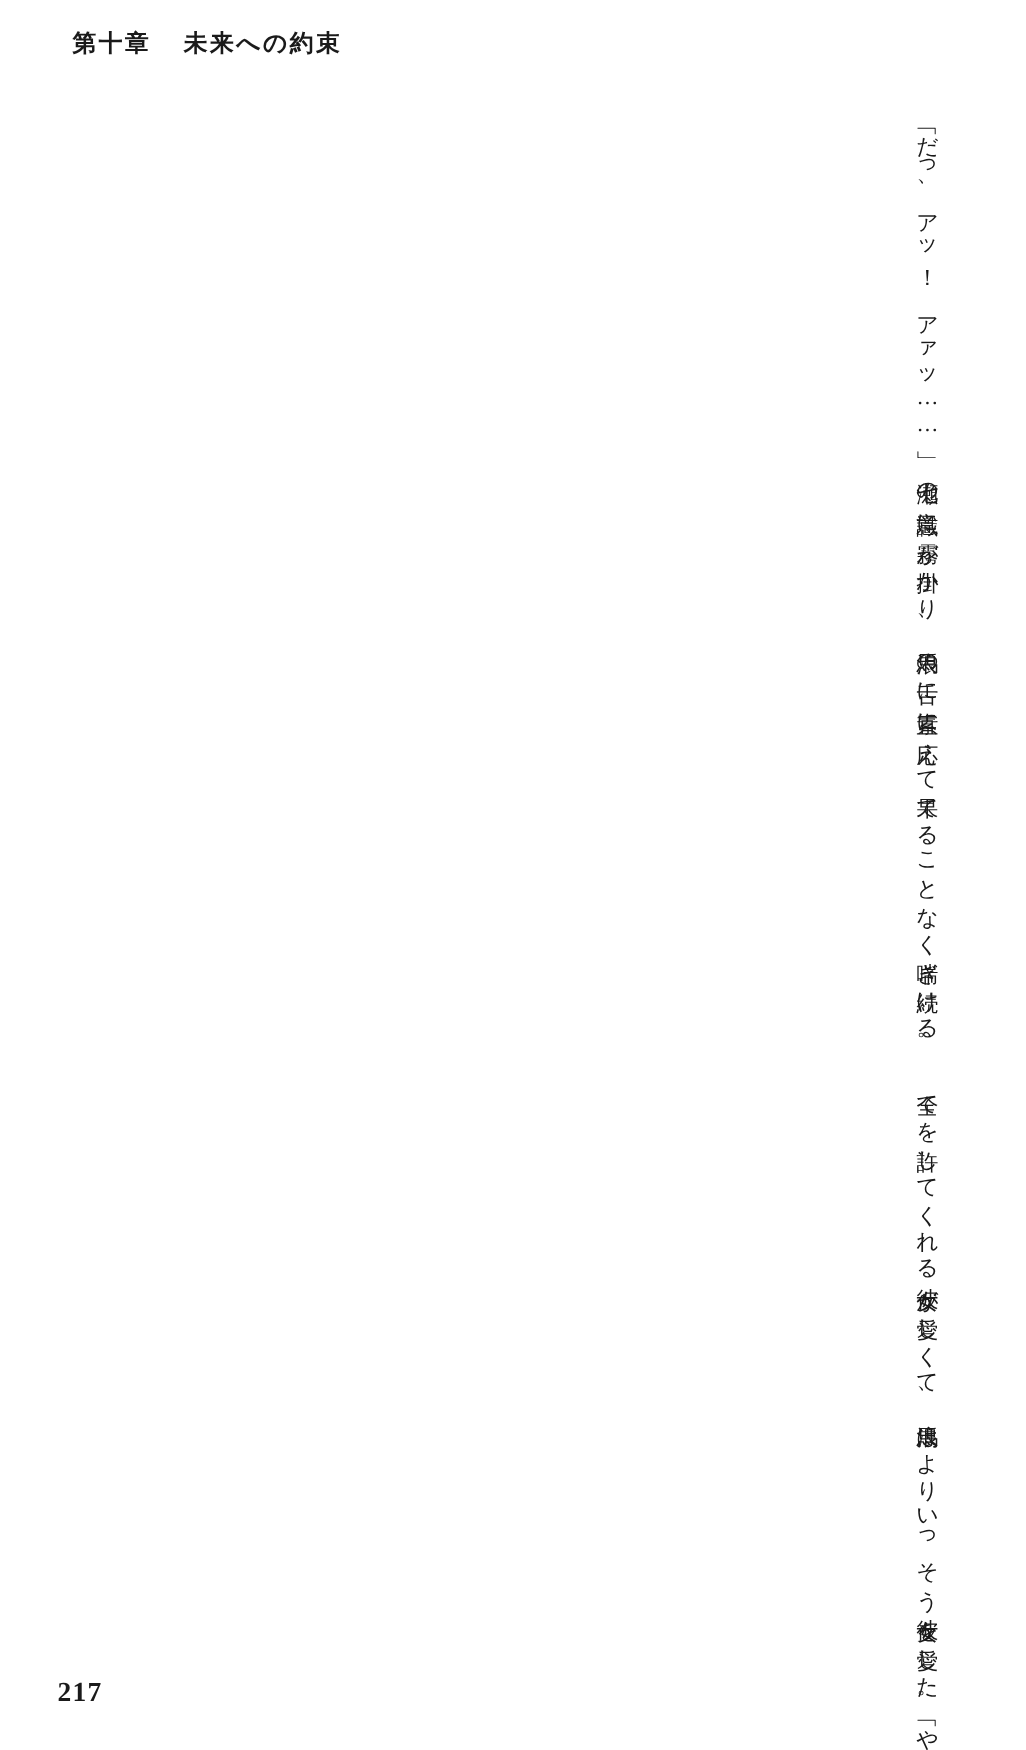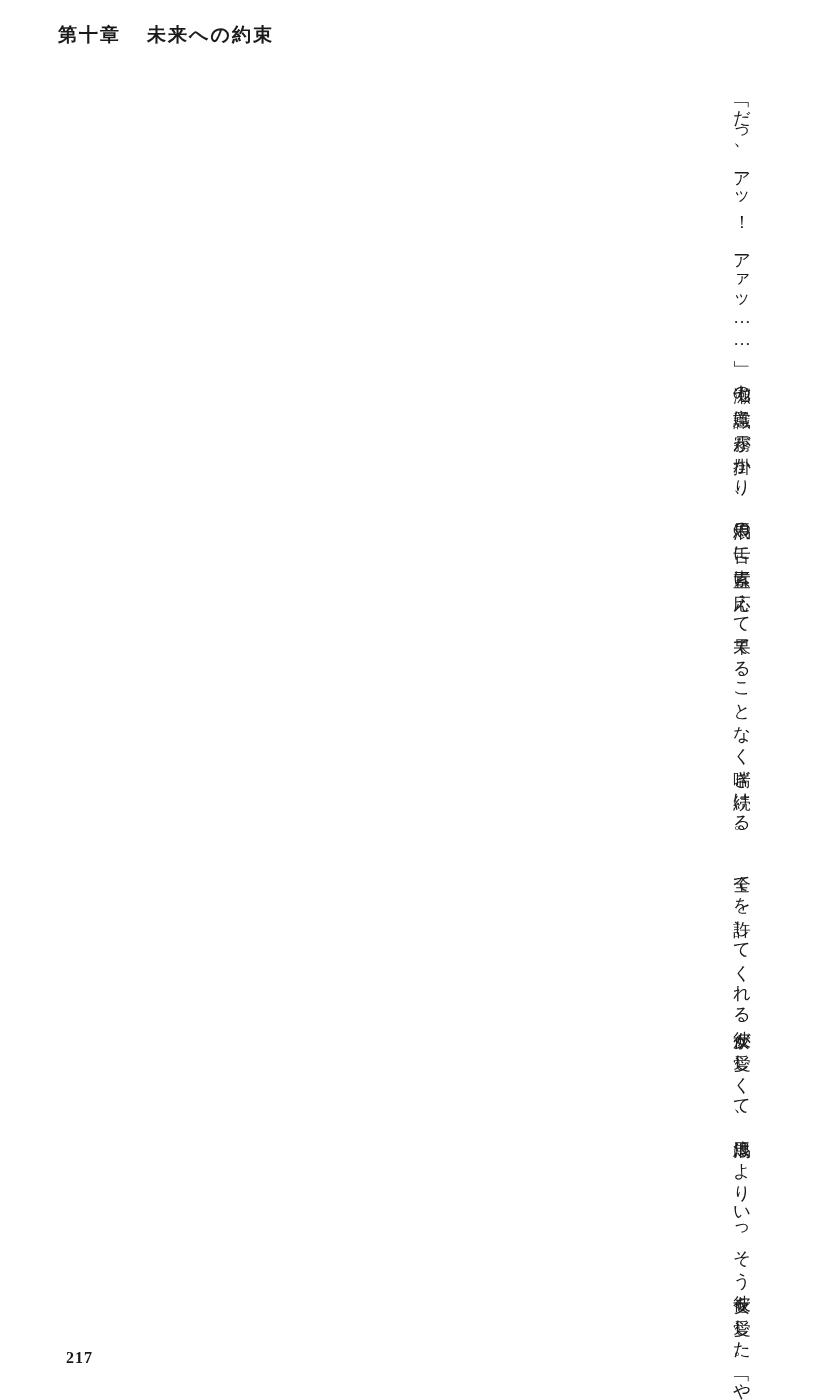--- a/index.html
+++ b/index.html
@@ -44,23 +44,23 @@
     line-height: 2.05;
     letter-spacing: 1.6px;
   }
   .line {
     display: block;
     white-space: nowrap;
     text-align: start;
   }
   .page-number {
     position: absolute;
-    left: 66px;
+    left: 46px;
     bottom: 33px;
-    font-size: 16px;
+    font-size: 22px;
     font-weight: bold;
     letter-spacing: 1px;
   }
 </style>
 </head>
 <body>
 
 <div class="page">
 
   <div class="chapter-header">

